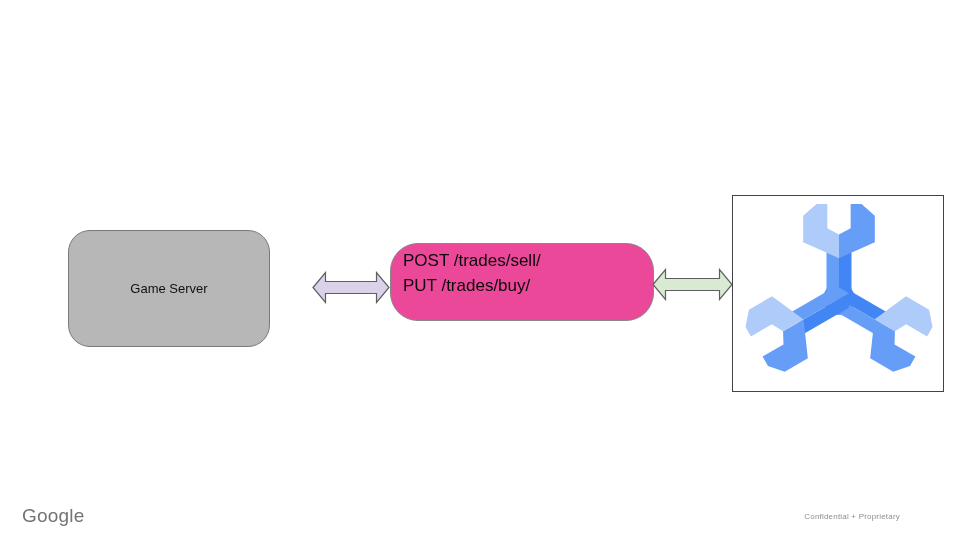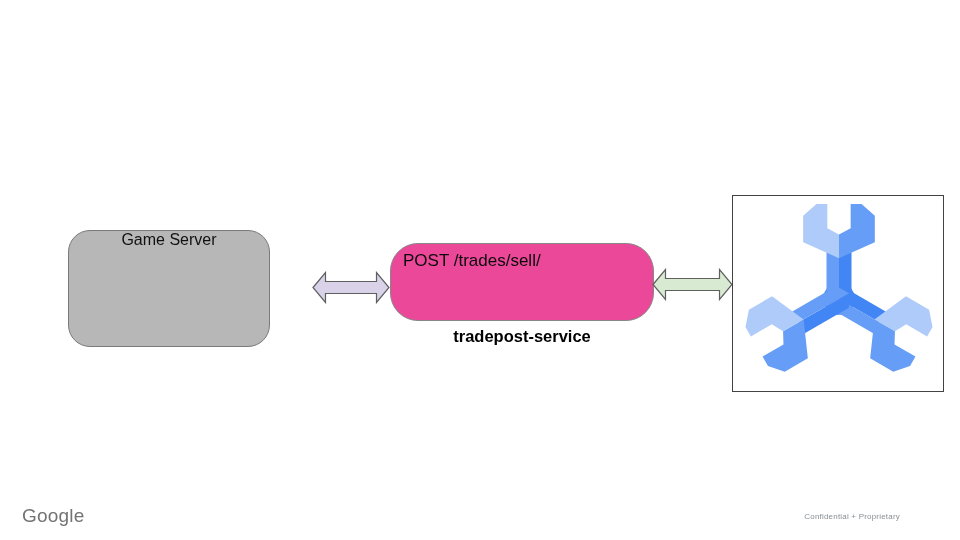--- a/index.html
+++ b/index.html
@@ -4,22 +4,22 @@
 <style>
   html,body{margin:0;padding:0;background:#e8e8e8;}
   .slide{
     position:relative;width:960px;height:540px;background:#ffffff;overflow:hidden;
     font-family:"Liberation Sans","DejaVu Sans",sans-serif;color:#000;
   }
   .abs{position:absolute;}
   .game-box{
     left:68px;top:230px;width:202px;height:117px;
     border:1.5px solid #7a7a7a;border-radius:22px;box-sizing:border-box;
-    display:flex;align-items:flex-start;justify-content:center;
-    font-size:16px;color:#111;
+    display:flex;align-items:center;justify-content:center;
+    font-size:13px;color:#111;
   }
   .service-box{
     left:390px;top:243px;width:264px;height:78px;
     border:1px solid #878787;box-sizing:border-box;
     padding:4px 0 0 12px;font-size:17px;line-height:25px;color:#0a0a0a;
   }
   .service-caption{
     left:390px;top:327px;width:264px;text-align:center;
     font-size:16.5px;font-weight:bold;color:#000;
   }
@@ -47,22 +47,22 @@
   <div class="abs game-box" style="background-color: rgb(183, 183, 183);">
     <span>Game Server</span>
   </div>
 
   <svg class="abs arrow-svg arrow-left-pos" width="78" height="33" viewBox="0 0 78 33">
     <polygon points="1,16.5 13.5,1.5 13.5,10.5 64.5,10.5 64.5,1.5 77,16.5 64.5,31.5 64.5,22.5 13.5,22.5 13.5,31.5" stroke="#5f5f5f" stroke-width="1.2" stroke-linejoin="miter" fill="#d9d2e9"></polygon>
   </svg>
 
   <div class="abs service-box" style="background-color: #ec4899; border-radius: 28px;">
     <div>POST /trades/sell/</div>
+    <div>PUT /trades/buy/</div>
   </div>
-  <div class="abs service-caption">tradepost-service</div>
 
   <svg class="abs arrow-svg arrow-right-pos" width="81" height="33" viewBox="0 0 81 33">
     <polygon points="1,16.5 13.5,1.5 13.5,10.5 67.5,10.5 67.5,1.5 80,16.5 67.5,31.5 67.5,22.5 13.5,22.5 13.5,31.5" stroke="#5f5f5f" stroke-width="1.2" stroke-linejoin="miter" fill="#d9ead3"></polygon>
   </svg>
 
   <div class="abs spanner-box">
     <svg class="spanner-svg" width="200" height="200" viewBox="0 0 240 240">
       <g transform="translate(120,120)">
 
         <polygon points="22,0 11,19 -11,19 -22,0 -11,-19 11,-19" fill="#4285f4"></polygon>

